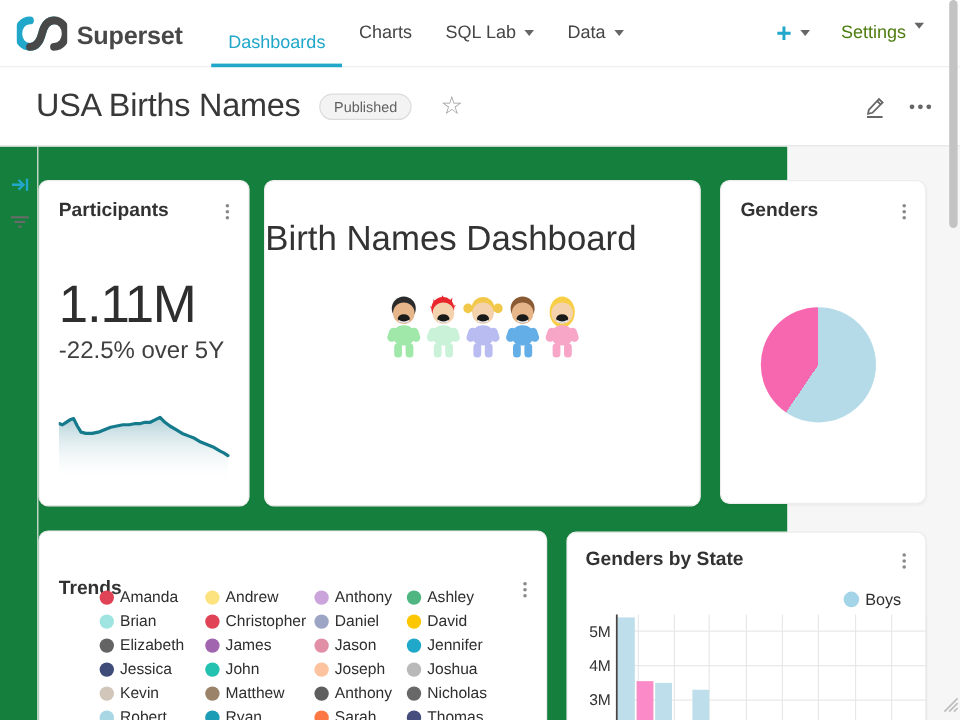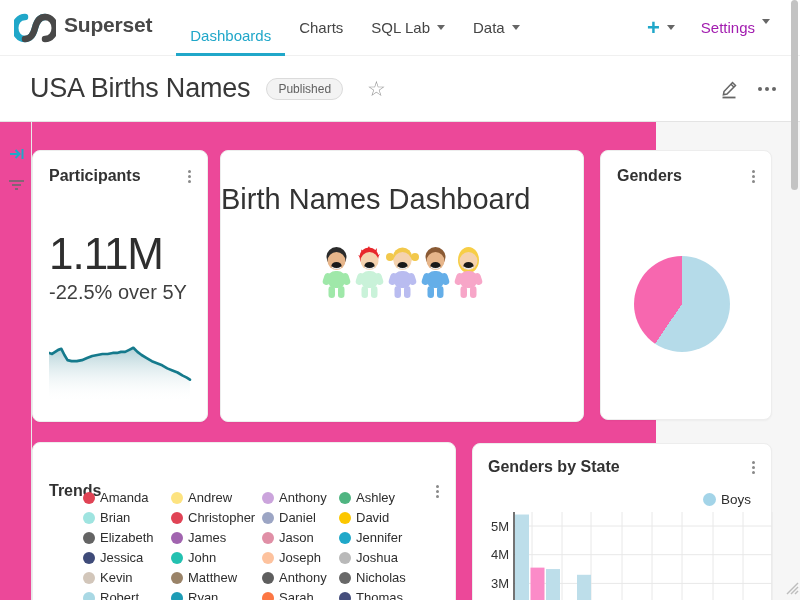--- a/index.html
+++ b/index.html
@@ -3,48 +3,48 @@
 <meta charset="utf-8">
 <style>
   * { margin:0; padding:0; box-sizing:border-box; }
   html,body { width:800px; height:600px; overflow:hidden; background:#fff;
               font-family:"Liberation Sans", sans-serif; }
   .app { position:relative; width:800px; height:600px; overflow:hidden; background:#F6F6F6; }
 
   
   .navbar { position:absolute; top:0; left:0; width:800px; height:56px; background:#fff;
             border-bottom:1px solid #F0F0F0; display:flex; align-items:center; z-index:5; }
-  .logo { display:flex; align-items:flex-start; gap:8px; padding-left:14px; cursor:pointer; }
+  .logo { display:flex; align-items:flex-end; gap:8px; padding-left:14px; cursor:pointer; }
   .logo-text { font-size:21px; font-weight:bold; color:#484848; letter-spacing:-0.2px; }
   .nav-items { display:flex; height:56px; margin-left:24px; }
   .nav-item { position:relative; display:flex; align-items:center; padding:0 14px; font-size:15px;
               color:#454545; cursor:pointer; }
   .nav-item.active { color:#20A7C9;margin-top:16px; }
   .nav-item.active::after { content:""; position:absolute; left:0; right:0; bottom:0; height:3px; background:#20A7C9; }
   .caret { width:0; height:0; border-left:4px solid transparent; border-right:4px solid transparent;
            border-top:5px solid #666; margin-left:7px; display:inline-block; }
   .nav-right { margin-left:auto; display:flex; align-items:center; gap:26px; padding-right:30px; }
   .plus-btn { display:flex; align-items:center; cursor:pointer; }
   .plus-glyph { color:#20A7C9; font-size:22px; font-weight:bold; line-height:1; }
-  .settings { display:flex; font-size:15px; color:#a21caf; cursor:pointer; }
+  .settings { display:flex; font-size:15px; color:#4d7c0f; cursor:pointer; }
 
   
   .dash-header { position:absolute; top:56px; left:0; width:800px; height:66px; background:#fff;
                  border-bottom:1px solid #E4E4E4; display:flex; align-items:center; padding:0 24px 0 30px; z-index:4; }
   .dash-title { font-size:27px; font-weight:500; color:#383838; letter-spacing:-0.2px; }
   .badge { margin-left:16px; font-size:12px; color:#616161; background:#F3F3F3; border:1px solid #DBDBDB;
            border-radius:11px; padding:3px 11px; cursor:pointer; }
   .star { margin-left:24px; font-size:21px; color:#9A9A9A; cursor:pointer; line-height:1; }
   .header-actions { margin-left:auto; display:flex; align-items:center; gap:18px; }
   .icon-btn { cursor:pointer; display:flex; align-items:center; }
   .dots-h { display:flex; gap:3px; }
   .dots-h i { width:4px; height:4px; border-radius:50%; background:#666; }
 
   
-  .main { position:absolute; top:122px; left:0; width:656px; height:478px; background:#ec4899; }
+  .main { position:absolute; top:122px; left:0; width:656px; height:478px; background:#15803d; }
   .gutter-divider { position:absolute; left:31px; top:0; bottom:0; width:1px; background:#E9E9E9; }
   .gutter-icon { position:absolute; cursor:pointer; }
 
   .card { position:absolute; background:#fff; border:1px solid #EDEDED; border-radius:8px;
           box-shadow:0 1px 2px rgba(0,0,0,0.04); }
   .card-head { position:absolute; top:16px; left:16px; right:10px; display:flex; align-items:flex-start; }
   .card-title { font-size:16px; font-weight:600; color:#323232; }
   .kebab { margin-left:auto; display:flex; flex-direction:column; gap:2px; padding:3px 6px; cursor:pointer; }
   .kebab i { width:3px; height:3px; border-radius:50%; background:#898989; }
 

